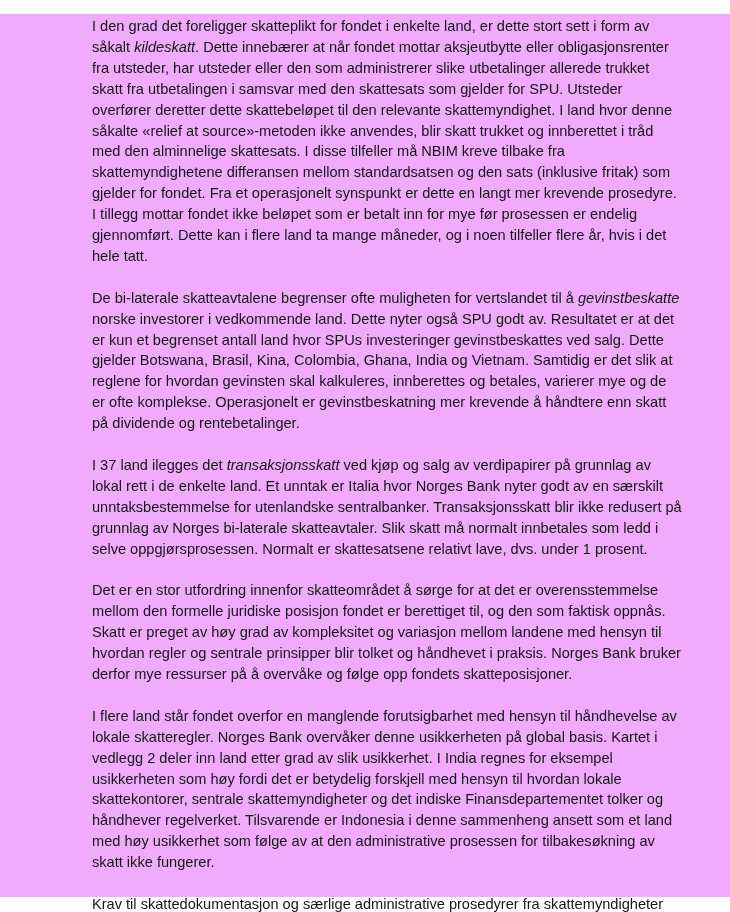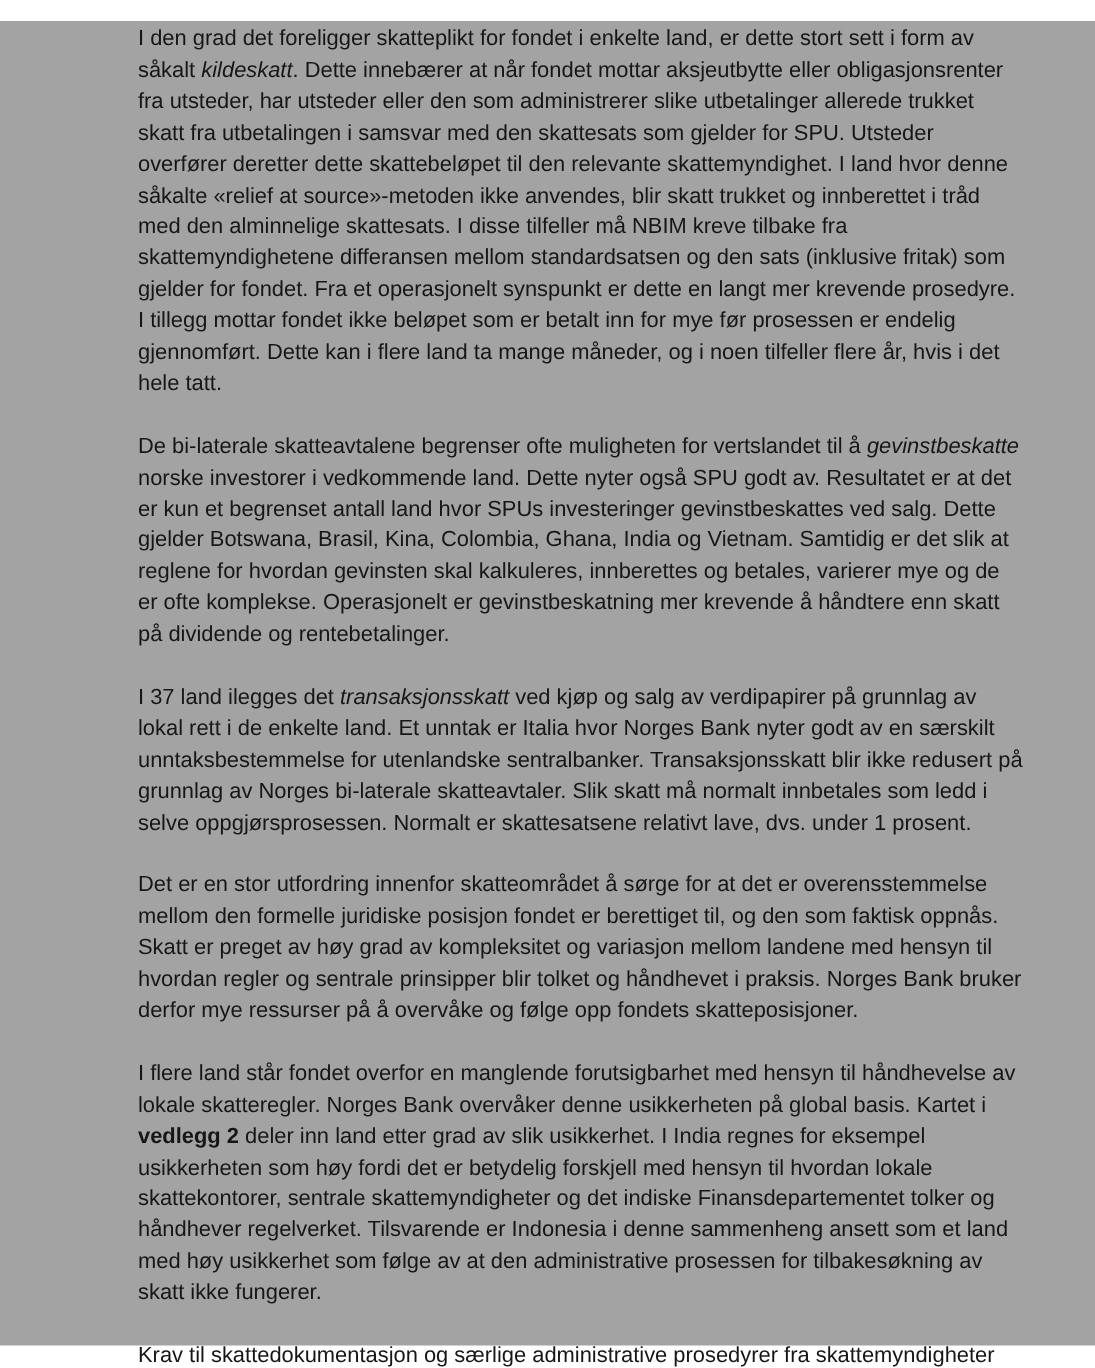--- a/index.html
+++ b/index.html
@@ -1,28 +1,28 @@
 <!DOCTYPE html>
 <html><head>
 <meta charset="utf-8">
 <style>
   html, body { margin: 0; padding: 0; background: #ffffff; }
   body { width: 730px; height: 912px; overflow: hidden; position: relative; }
   .page {
     position: absolute; left: 0; top: 14px; width: 730px; height: 883px;
-    background: #a3a3a3;
+    background: #f0abfc;
   }
   .content {
     position: absolute; left: 92px; top: 2px; width: 590px;
     font-family: "Liberation Sans", sans-serif;
     font-size: 14.6px; line-height: 20.9px; color: #161616;
   }
   .content p { margin: 0 0 20.9px 0; }
   .content em { font-style: italic; }
-  .content strong { font-weight: bold; }
+  .content strong { font-weight: normal; }
 </style>
 </head>
 <body>
 
 <div class="page">
   <div class="content">
 
     <p>
       <span>I den grad det foreligger skatteplikt for fondet i enkelte land, er dette stort sett i form av såkalt </span><em>kildeskatt</em><span>. Dette innebærer at når fondet mottar aksjeutbytte eller obligasjonsrenter fra utsteder, har utsteder eller den som administrerer slike utbetalinger allerede trukket skatt fra utbetalingen i samsvar med den skattesats som gjelder for SPU. Utsteder overfører deretter dette skattebeløpet til den relevante skattemyndighet. I land hvor denne såkalte «relief at source»-metoden ikke anvendes, blir skatt trukket og innberettet i tråd med den alminnelige skattesats. I disse tilfeller må NBIM kreve tilbake fra skattemyndighetene differansen mellom standardsatsen og den sats (inklusive fritak) som gjelder for fondet. Fra et operasjonelt synspunkt er dette en langt mer krevende prosedyre. I tillegg mottar fondet ikke beløpet som er betalt inn for mye før prosessen er endelig gjennomført. Dette kan i flere land ta mange måneder, og i noen tilfeller flere år, hvis i det hele tatt.</span>
     </p>

